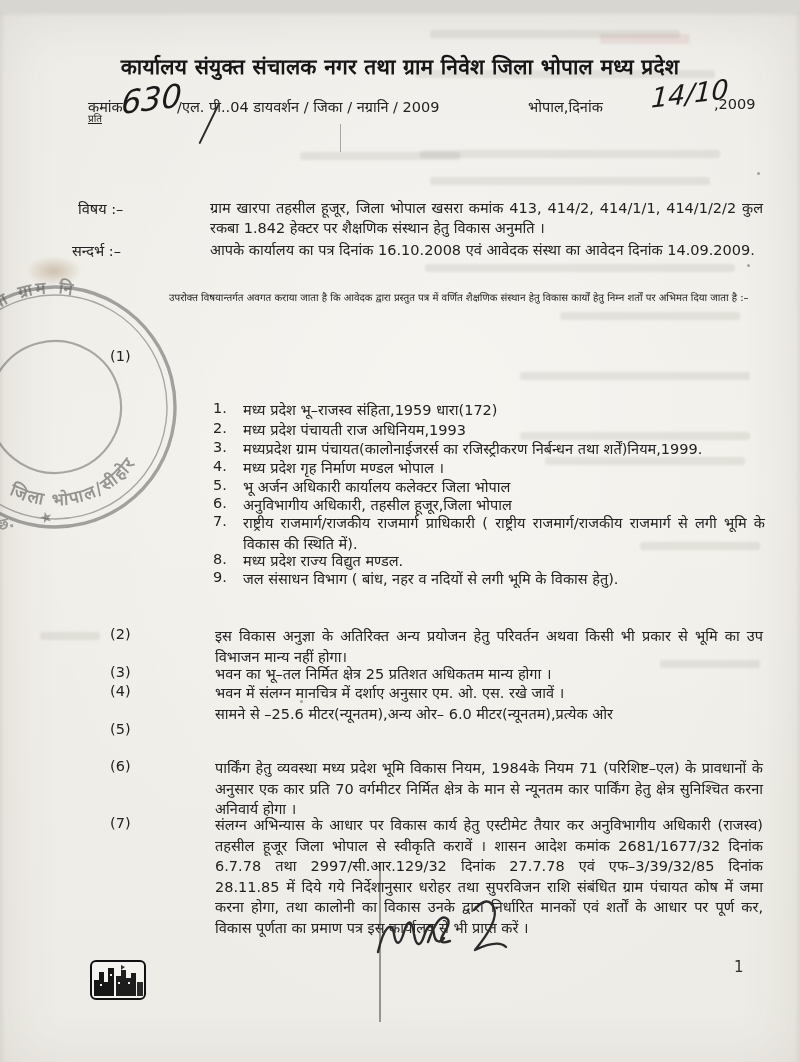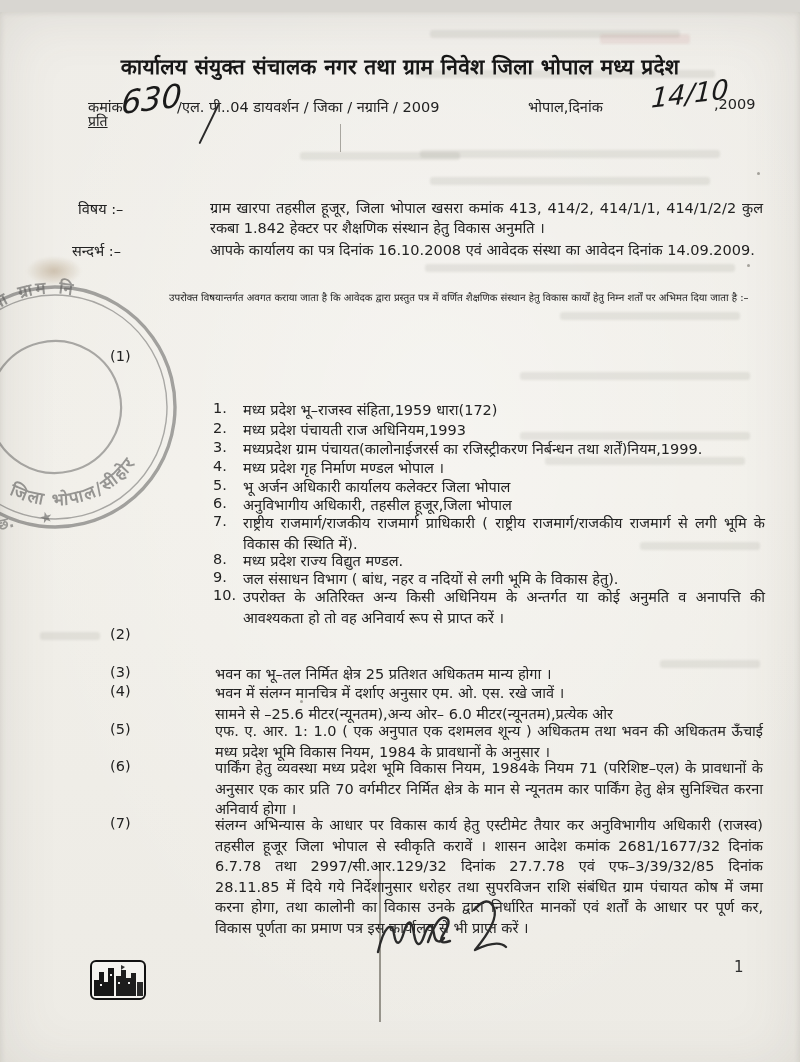--- a/index.html
+++ b/index.html
@@ -23,21 +23,21 @@
   .hand{
     font-style:italic; font-weight:400; color:#1a1a1a;
     transform:rotate(-7deg) skewX(-10deg); display:inline-block;
   }
   .hand.big{position:absolute; left:58px; top:-12px; font-size:32px;}
   .hand.med{position:absolute; left:588px; top:-14px; font-size:27px;}
   .numline .rest{position:absolute; left:114px; top:4px;}
   .numline .pdl{position:absolute; left:465px; top:4px;}
   .numline .yr{position:absolute; left:651px; top:4px;}
   .hand-stroke{left:208px; top:90px; width:2px; height:44px; background:#2a2a2a; transform:rotate(26deg); border-radius:2px;}
-  .prati{left:88px; top:99px; font-size:14px;text-decoration:underline;}
+  .prati{left:88px; top:99px; font-size:10px;text-decoration:underline;}
   .addr{left:200px; top:112px; font-size:14.5px; line-height:21px;}
   .lblrow .lab{position:absolute; font-size:14.5px;}
   .lblrow .txt{position:absolute; left:210px; width:553px; font-size:14.5px; line-height:20px; text-align:justify;}
   .intro{left:63px; top:276px; width:702px; font-size:10px; line-height:19.5px; text-indent:106px; text-align:justify;}
   .crow{left:63px; width:705px; font-size:14.5px;}
   .crow .cnum{position:absolute; left:47px; top:0;}
   .crow .ctxt{margin-left:152px; margin-right:5px; line-height:20.5px; text-align:justify; white-space:pre-line;}
   .srow{left:213px; width:552px; font-size:14.5px;}
   .srow .snum{position:absolute; left:0; top:0; width:28px;}
   .srow .stxt{margin-left:30px; line-height:20.5px; text-align:justify;}
@@ -143,40 +143,36 @@
       <div class="stxt">राष्ट्रीय राजमार्ग/राजकीय राजमार्ग प्राधिकारी ( राष्ट्रीय राजमार्ग/राजकीय राजमार्ग  से लगी भूमि के विकास की स्थिति में).</div>
     </div>
   <div class="abs srow" style="top:539px;">
       <span class="snum">8.</span>
       <div class="stxt">मध्य प्रदेश राज्य विद्युत मण्डल.</div>
     </div>
   <div class="abs srow" style="top:557px;">
       <span class="snum">9.</span>
       <div class="stxt">जल संसाधन विभाग ( बांध, नहर व नदियों से लगी भूमि के विकास हेतु).</div>
     </div>
-  <div class="abs srow" style="top:575px;">
-      <span class="snum">10.</span>
-      <div class="stxt">उपरोक्त के अतिरिक्त अन्य किसी अधिनियम के अन्तर्गत या कोई अनुमति व अनापत्ति की आवश्यकता हो तो वह अनिवार्य रूप से प्राप्त करें ।</div>
-    </div>
 
   <div class="abs crow" style="top:614px;">
     <span class="cnum">(2)</span>
+    <div class="ctxt">इस विकास अनुज्ञा के अतिरिक्त अन्य प्रयोजन हेतु परिवर्तन अथवा किसी भी प्रकार से भूमि का उप विभाजन मान्य नहीं होगा।</div>
   </div>
   <div class="abs crow" style="top:652px;">
     <span class="cnum">(3)</span>
     <div class="ctxt">भवन का भू–तल निर्मित क्षेत्र 25 प्रतिशत अधिकतम मान्य होगा ।</div>
   </div>
   <div class="abs crow" style="top:671px;">
     <span class="cnum">(4)</span>
     <div class="ctxt">भवन में संलग्न मानचित्र में दर्शाए अनुसार एम. ओ. एस. रखे जावें ।
 सामने से –25.6 मीटर(न्यूनतम),अन्य ओर– 6.0 मीटर(न्यूनतम),प्रत्येक ओर</div>
   </div>
   <div class="abs crow" style="top:709px;">
     <span class="cnum">(5)</span>
-    <div class="ctxt">एफ. ए. आर. 1: 1.0 ( एक अनुपात एक दशमलव शून्य ) अधिकतम तथा भवन की अधिकतम ऊँचाई  मध्य प्रदेश भूमि विकास नियम, 1984 के प्रावधानों के अनुसार ।</div>
   </div>
   <div class="abs crow" style="top:746px;">
     <span class="cnum">(6)</span>
     <div class="ctxt">पार्किंग हेतु व्यवस्था मध्य प्रदेश भूमि  विकास नियम, 1984के नियम 71 (परिशिष्ट–एल) के प्रावधानों के अनुसार एक कार प्रति 70 वर्गमीटर निर्मित क्षेत्र के मान से न्यूनतम कार पार्किंग हेतु क्षेत्र सुनिश्चित करना अनिवार्य होगा ।</div>
   </div>
   <div class="abs crow" style="top:803px;">
     <span class="cnum">(7)</span>
     <div class="ctxt">संलग्न अभिन्यास के आधार पर विकास कार्य हेतु एस्टीमेट तैयार कर अनुविभागीय अधिकारी (राजस्व) तहसील हूजूर जिला भोपाल से स्वीकृति करावें । शासन आदेश कमांक 2681/1677/32 दिनांक 6.7.78 तथा 2997/सी.आर.129/32 दिनांक 27.7.78 एवं एफ–3/39/32/85 दिनांक 28.11.85 में दिये गये निर्देशानुसार धरोहर तथा सुपरविजन राशि संबंधित ग्राम पंचायत कोष में जमा करना होगा, तथा कालोनी का विकास उनके द्वारा निर्धारित मानकों एवं शर्तों के आधार पर पूर्ण कर, विकास पूर्णता का प्रमाण पत्र इस कार्यालय से भी प्राप्त करें ।</div>
   </div>
 

